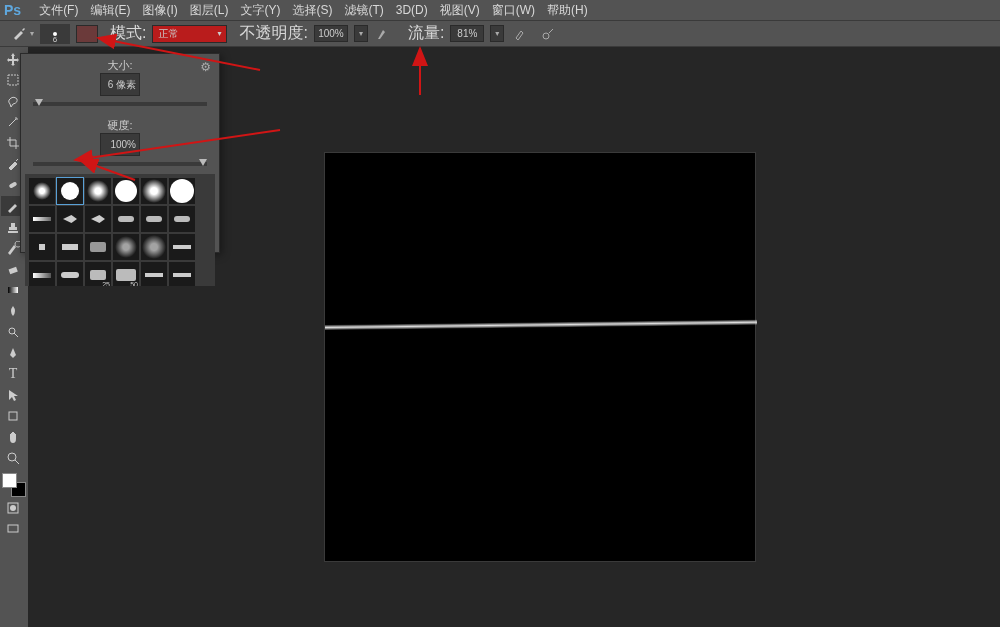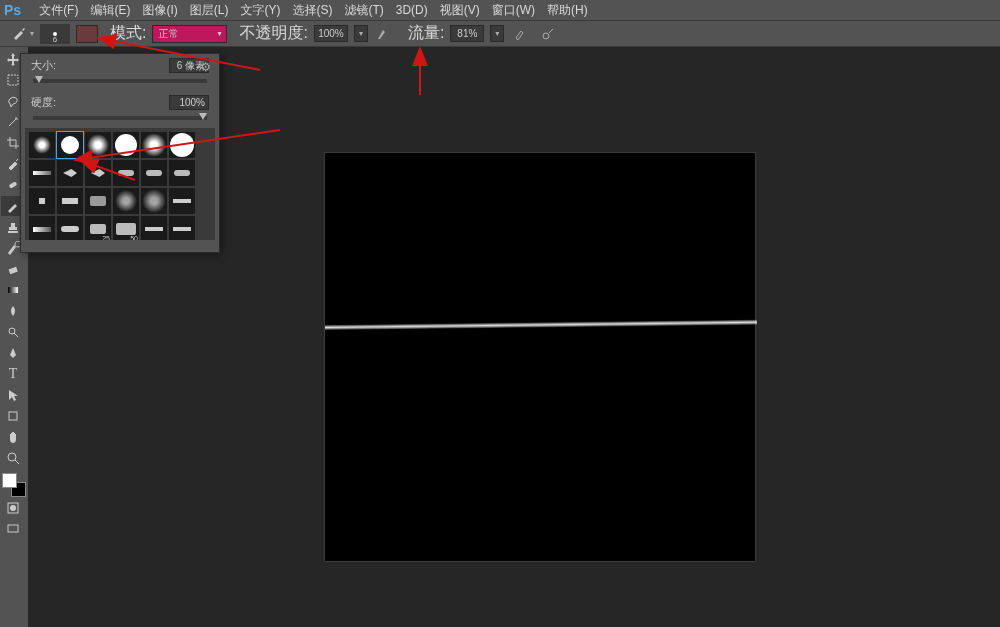--- a/index.html
+++ b/index.html
@@ -50,21 +50,21 @@
     position: relative;
   }
   .tog-btn {
     width: 22px; height: 18px;
     background: #3a3a3a;
     border: 1px solid #2a2a2a;
   }
   .opt-label { font-size: 16px; margin-left: 6px;}
   .opt-select {
     height: 18px; width: 75px;
-    background: #be185d;
+    background: #b91c1c;
     border: 1px solid #2a2a2a;
     color: #ccc;
     font-size: 10px;
     display:flex; align-items:center;
     padding: 0 5px;
     justify-content: space-between;
   }
   .opt-num {
     width: 34px; height: 17px;
     background: #3a3a3a;
@@ -146,23 +146,24 @@
     background: #535353;
     border: 1px solid #2a2a2a;
     box-shadow: 2px 2px 8px rgba(0,0,0,0.4);
     z-index: 10;
     color:#ccc;
   }
   .bp-row {
     display:flex; align-items:center; justify-content:space-between;
     padding: 4px 10px;
     font-size: 11px;
+    flex-direction: column;
   }
   .bp-input {
-    width: 40px; height: 15px;
+    width: 40px; height: 23px;
     background:#3a3a3a; border:1px solid #2a2a2a;
     color:#ccc; font-size:10px;
     text-align: right; padding-right: 3px;
     display:flex; align-items:center; justify-content:flex-end;
   }
   .bp-slider {
     height: 4px; background:#3a3a3a;
     margin: 2px 12px 8px 12px;
     position: relative;
   }

